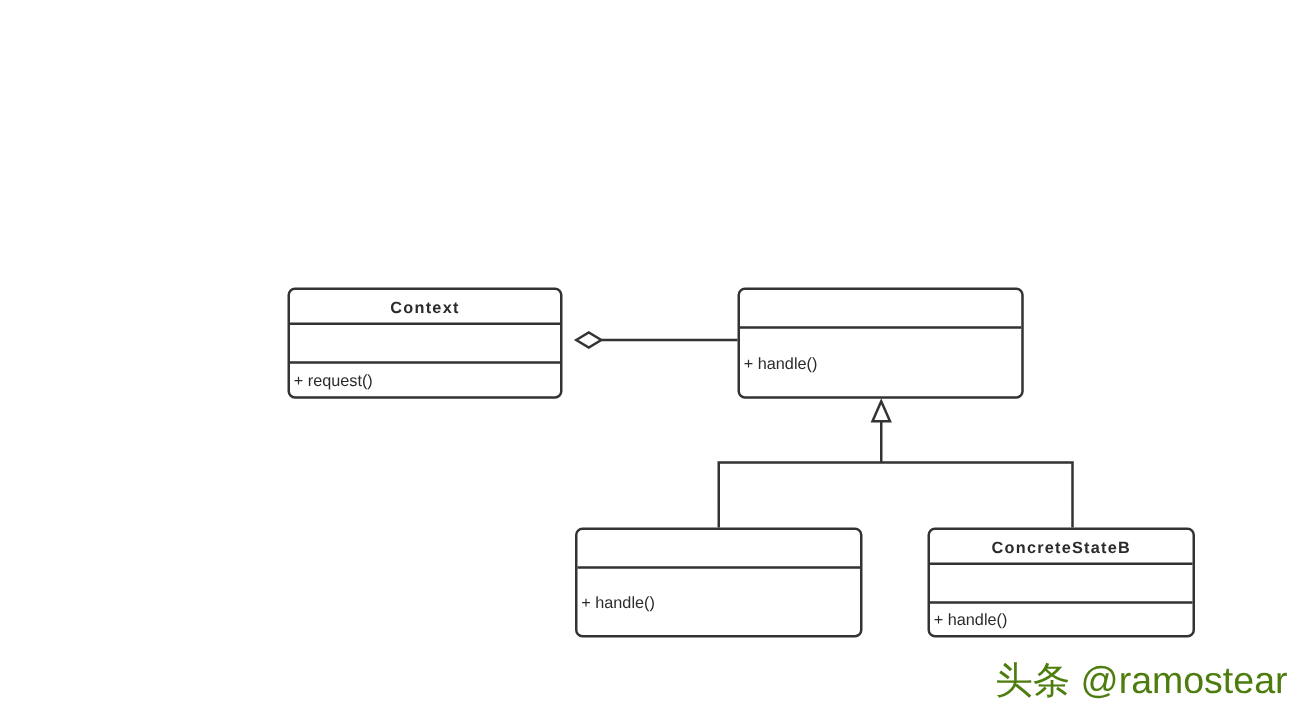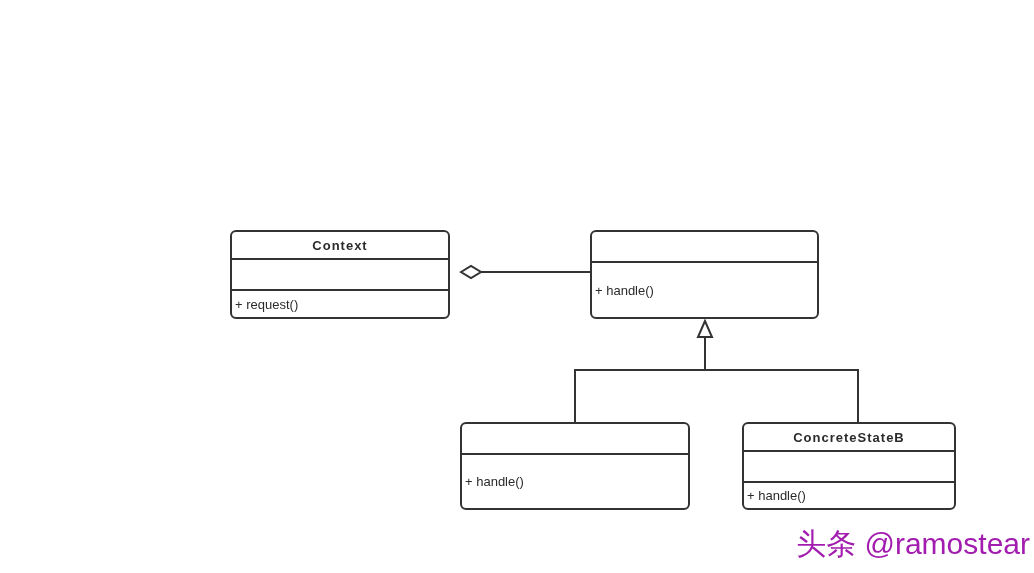--- a/index.html
+++ b/index.html
@@ -60,21 +60,21 @@
     left: 0; top: 0;
     width: 1034px;
     height: 573px;
     pointer-events: none;
   }
   .watermark {
     position: absolute;
     top: 524px;
     right: 4px;
     font-size: 30px;
-    color: #a21caf;
+    color: #4d7c0f;
     text-shadow: 2px 2px 0 #ffffff, -1px -1px 0 #ffffff;
     white-space: nowrap;
   }
 </style>
 </head>
 <body>
 
 <div class="canvas">
 
   <svg class="connector-layer" viewBox="0 0 1034 573" xmlns="http://www.w3.org/2000/svg">

